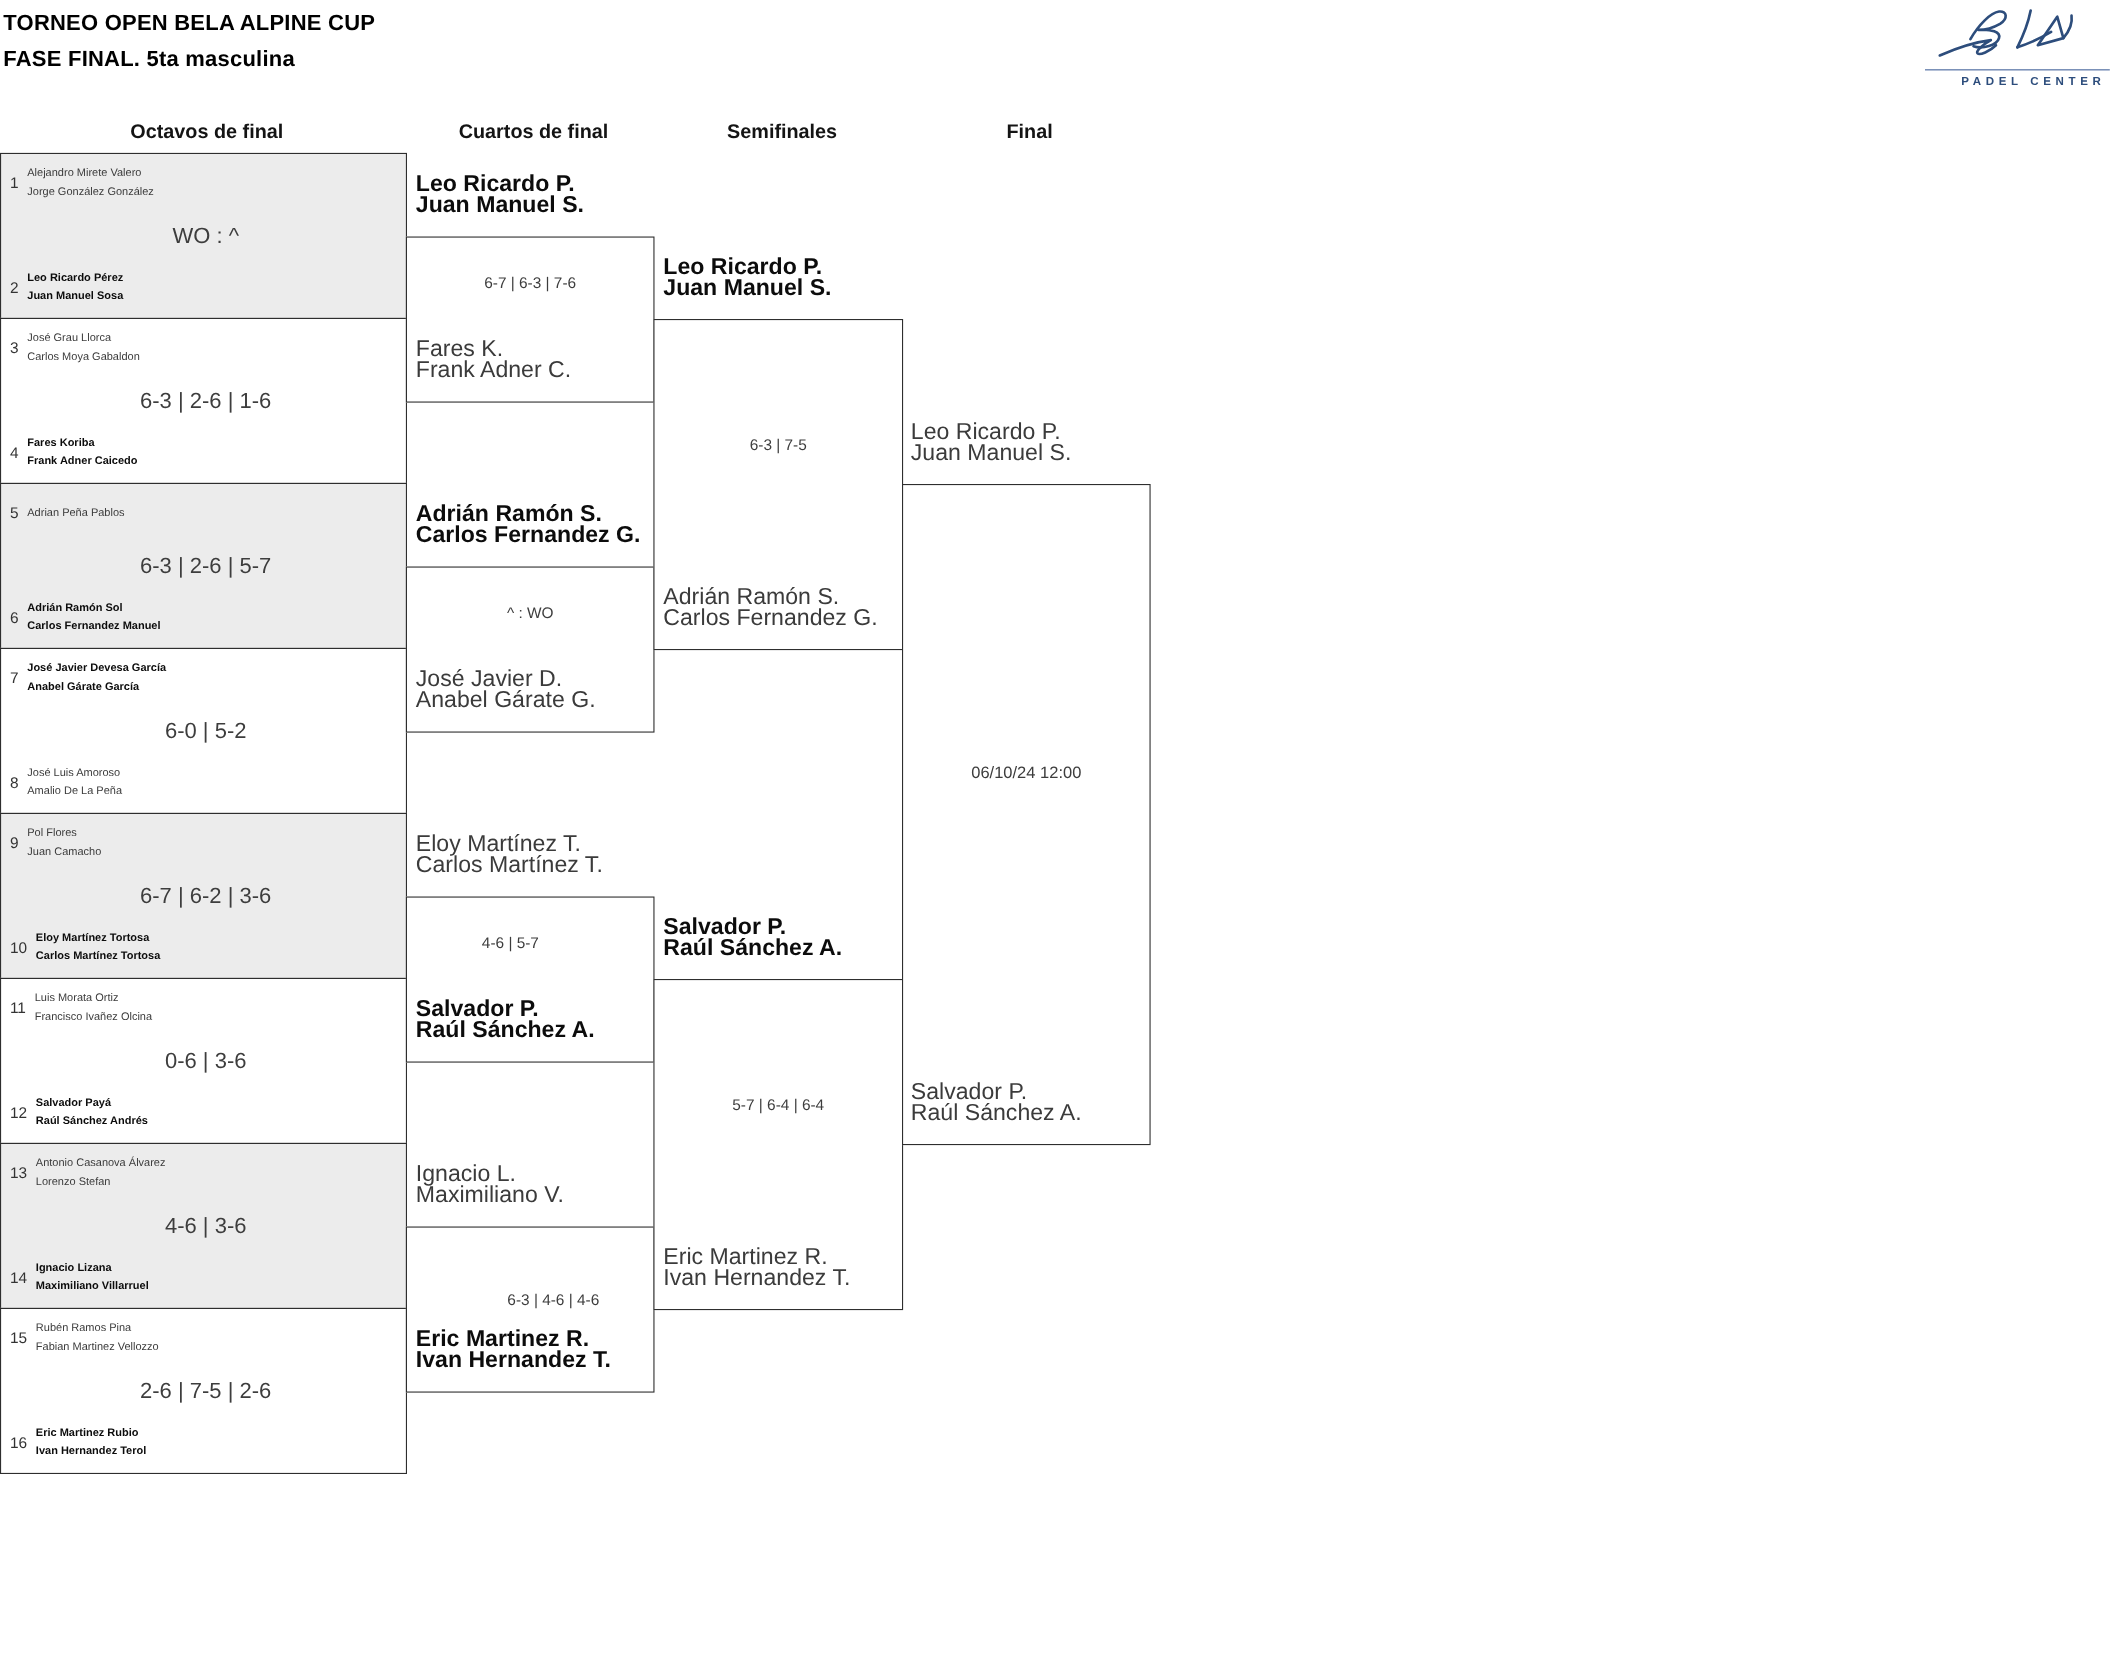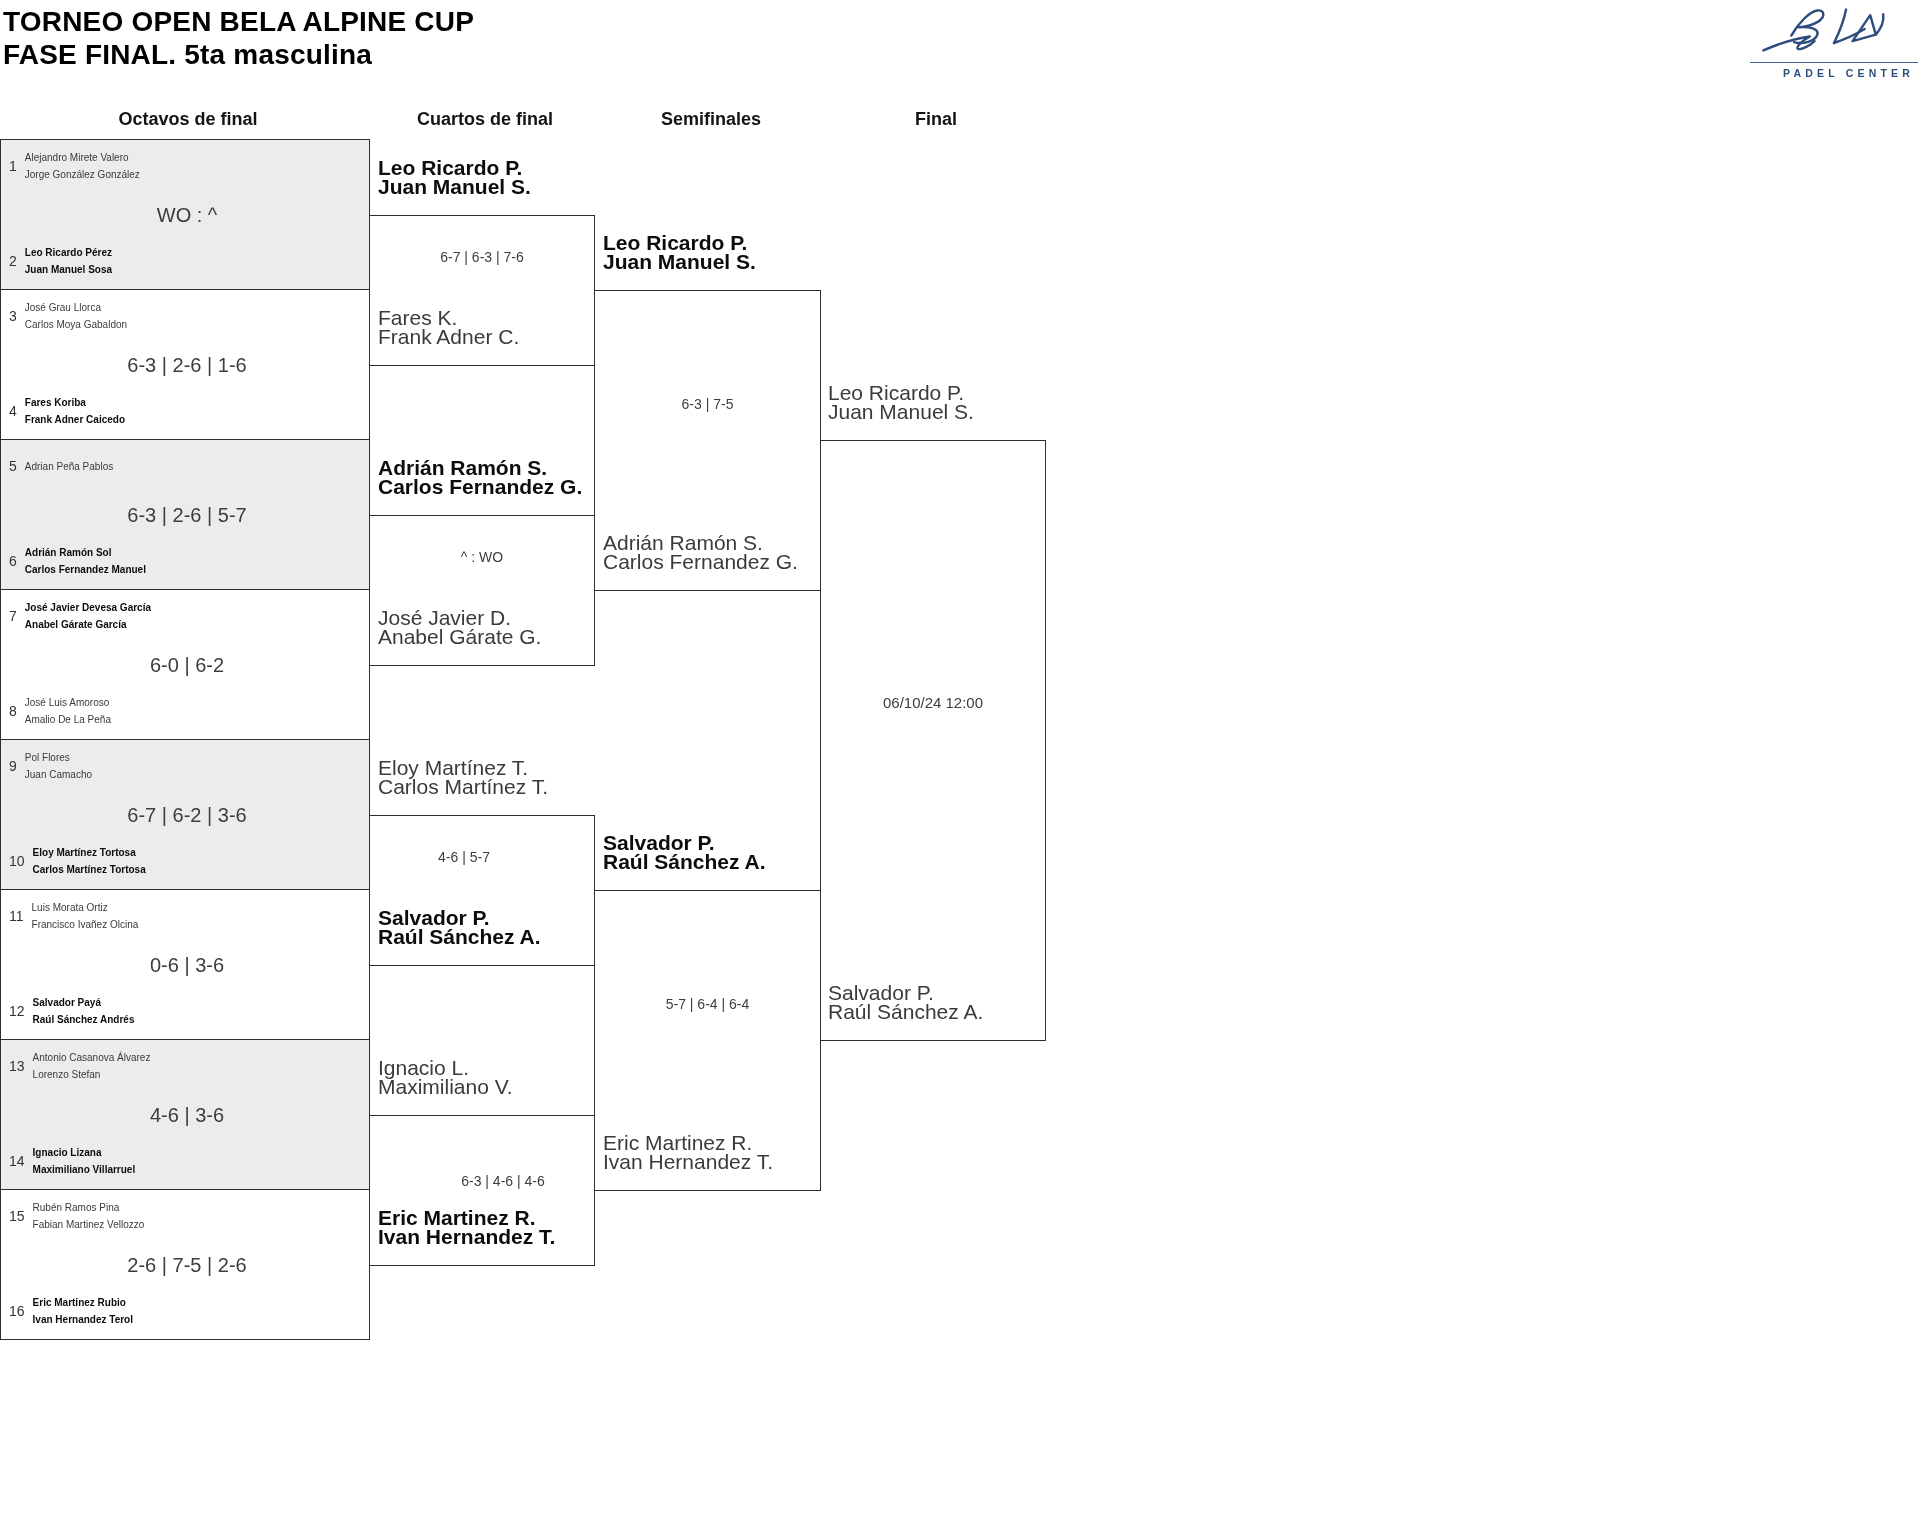--- a/index.html
+++ b/index.html
@@ -1,19 +1,19 @@
 <!DOCTYPE html>
 <html><head>
 <meta charset="utf-8">
 <style>
   html,body{margin:0;padding:0;background:#fff;}
   .page{position:relative;width:1920px;height:1525px;background:#fff;overflow:hidden;
         font-family:"Liberation Sans",sans-serif;color:#3b3b3b;}
   .title-block{position:absolute;left:3px;top:5px;}
-  .title-line{font-size:28px;line-height:33px;font-weight:700;color:#000;white-space:nowrap;letter-spacing:.2px;}
+  .title-line{font-size:20px;line-height:33px;font-weight:700;color:#000;white-space:nowrap;letter-spacing:.2px;}
   .round-header{position:absolute;top:109px;transform:translateX(-50%);font-size:18px;font-weight:700;
                 color:#141414;white-space:nowrap;}
   .box{position:absolute;box-sizing:border-box;border:1px solid #2e2e2e;background:#fff;}
   .box.gray{background:#ececec;}
   .o{left:0;width:370px;height:151px;}
   .qf{left:369px;width:226px;height:151px;}
   .sf{left:594px;width:227px;height:301px;}
   .fin{left:820px;width:226px;height:601px;}
   .trow{position:absolute;left:8px;right:6px;display:flex;align-items:center;gap:8px;min-height:34px;}
   .trow.top{top:9px;}
@@ -115,21 +115,21 @@
   </div>
 
   <div class="box o" style="top:589px">
     <div class="trow top">
       <span class="seed">7</span>
       <span class="names win">
         <span class="nline">José Javier Devesa García</span>
         <span class="nline">Anabel Gárate García</span>
       </span>
     </div>
-    <div class="oscore">6-0 | 6-2</div>
+    <div class="oscore">6-0 | 5-2</div>
     <div class="trow bottom">
       <span class="seed">8</span>
       <span class="names">
         <span class="nline">José Luis Amoroso</span>
         <span class="nline">Amalio De La Peña</span>
       </span>
     </div>
   </div>
 
   <div class="box o gray" style="top:739px">

